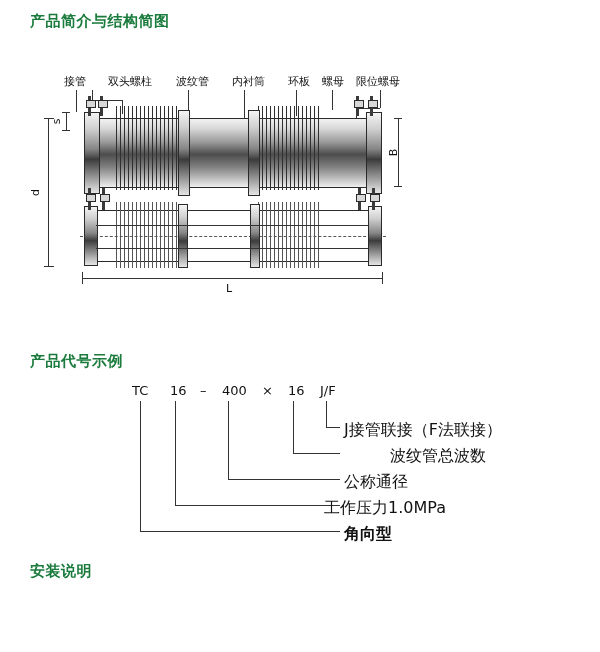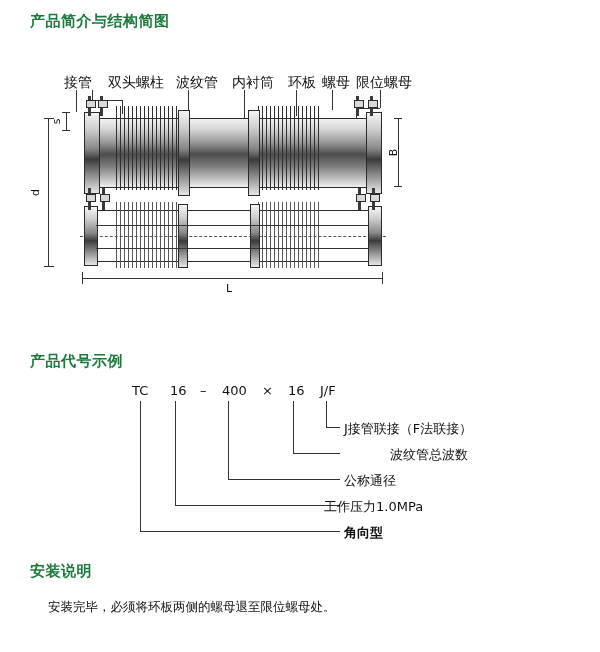--- a/index.html
+++ b/index.html
@@ -29,21 +29,21 @@
   
   .figure1 {
     position: absolute;
     left: 0;
     top: 60px;
     width: 600px;
     height: 240px;
   }
   .callout {
     position: absolute;
-    font-size: 14px;
+    font-size: 11px;
     color: #111;
     white-space: nowrap;
   }
   .vline {
     position: absolute;
     width: 1px;
     background: #333;
   }
   .hline {
     position: absolute;
@@ -116,21 +116,21 @@
     color: #111;
   }
   .code-token {
     position: absolute;
     font-size: 13px;
     color: #111;
     white-space: nowrap;
   }
   .leg {
     position: absolute;
-    font-size: 13px;
+    font-size: 16px;
     color: #111;
     white-space: nowrap;
   }
   .leader-v {
     position: absolute;
     width: 1px;
     background: #333;
   }
   .leader-h {
     position: absolute;
@@ -261,14 +261,13 @@
   <div class="leader-h" style="left:140px; top:156px; width:200px;"></div>
 
   <div class="leg" style="left:344px; top:45px;">J接管联接（F法联接）</div>
   <div class="leg" style="left:344px; top:71px;margin-left:46px;">波纹管总波数</div>
   <div class="leg" style="left:344px; top:97px;">公称通径</div>
   <div class="leg" style="left:324px; top:123px;">工作压力1.0MPa</div>
   <div class="leg" style="left:344px; top:149px;font-weight:bold;">角向型</div>
 </div>
 
 <div class="notes">
-  <div>安装完毕，必须将环板两侧的螺母退至限位螺母处。</div>
 </div>
 
 </body></html>

